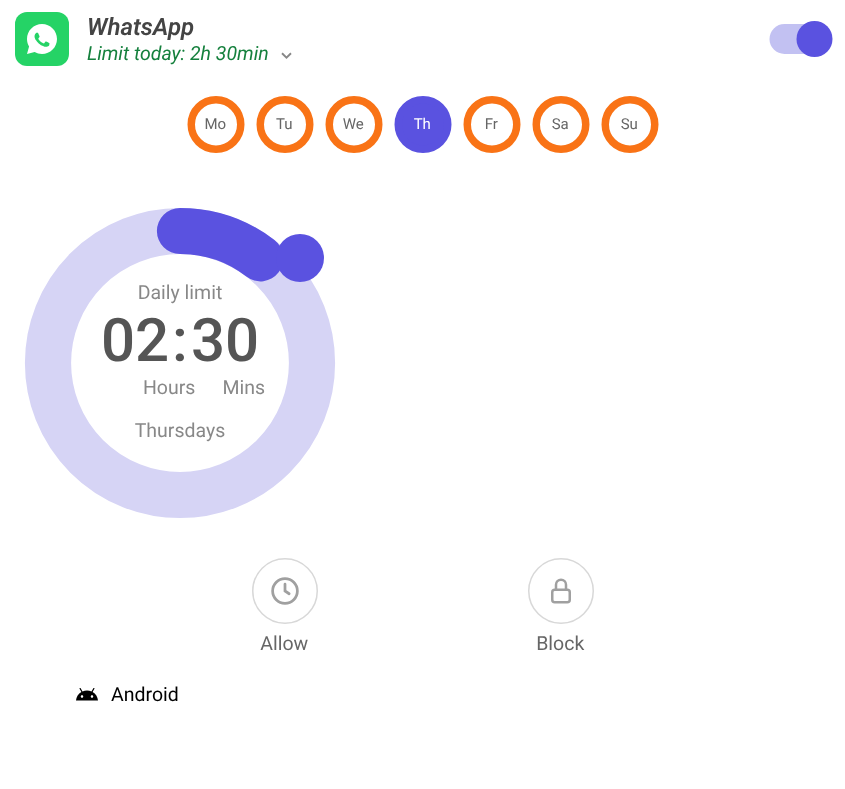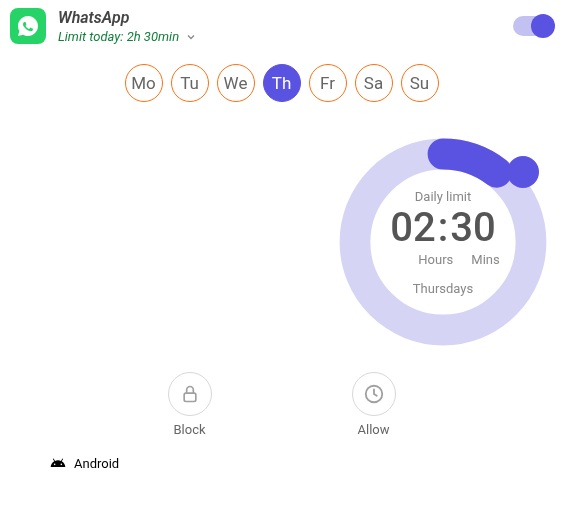--- a/index.html
+++ b/index.html
@@ -81,37 +81,37 @@
     .days {
       display: flex;
       justify-content: center;
       gap: 8px;
       margin-bottom: 30px;
     }
     .day {
       width: 38px;
       height: 38px;
       border-radius: 50%;
-      border: 1px solid #f97316;
-      display: flex;
-      align-items: center;
-      justify-content: center;
-      font-size: 17px;
+      border: 5px solid #f97316;
+      display: flex;
+      align-items: center;
+      justify-content: center;
+      font-size: 10px;
       color: #666;
       cursor: pointer;
       background: #fff;
     }
     .day.selected {
       background: #5a52e0;
       color: #fff;
       border-color: #5a52e0;
     }
     .dial-container {
       display: flex;
-      justify-content: flex-end;
+      justify-content: flex-start;
       margin-bottom: 20px;
     }
     .dial {
       position: relative;
       width: 220px;
       height: 220px;
     }
     .dial svg {
       width: 100%;
       height: 100%;
@@ -251,35 +251,35 @@
         <span>Mins</span>
       </div>
       <div class="dial-dayname">Thursdays</div>
     </div>
   </div>
 </div>
 
 <div class="actions">
   <div class="action">
     <div class="action-icon">
+      <svg width="22" height="22" viewBox="0 0 24 24" fill="none" stroke="currentColor" stroke-width="2" stroke-linecap="round">
+          <circle cx="12" cy="12" r="9"></circle>
+          <polyline points="12 7 12 12 15 14"></polyline>
+        </svg>
+    </div>
+    <div class="action-label">Allow</div>
+  </div>
+  <div class="action">
+    <div class="action-icon">
       <svg width="20" height="20" viewBox="0 0 24 24" fill="none" stroke="currentColor" stroke-width="2" stroke-linecap="round">
           <rect x="5" y="11" width="14" height="10" rx="2"></rect>
           <path d="M8 11V7a4 4 0 0 1 8 0v4"></path>
         </svg>
     </div>
     <div class="action-label">Block</div>
-  </div>
-  <div class="action">
-    <div class="action-icon">
-      <svg width="22" height="22" viewBox="0 0 24 24" fill="none" stroke="currentColor" stroke-width="2" stroke-linecap="round">
-          <circle cx="12" cy="12" r="9"></circle>
-          <polyline points="12 7 12 12 15 14"></polyline>
-        </svg>
-    </div>
-    <div class="action-label">Allow</div>
   </div>
 </div>
 
 <div class="footer">
   <svg width="16" height="16" viewBox="0 0 24 24" fill="currentColor">
       <path d="M17.6 9.48l1.84-3.18c.16-.31.04-.69-.26-.85-.29-.15-.65-.06-.83.22l-1.88 3.24c-1.37-.58-2.88-.9-4.47-.9s-3.1.32-4.47.9L5.65 5.67c-.19-.29-.54-.37-.83-.22-.3.16-.42.54-.26.85L6.4 9.48C3.3 11.25 1.28 14.44 1 18h22c-.28-3.56-2.3-6.75-5.4-8.52zM7 15.25c-.69 0-1.25-.56-1.25-1.25s.56-1.25 1.25-1.25 1.25.56 1.25 1.25-.56 1.25-1.25 1.25zm10 0c-.69 0-1.25-.56-1.25-1.25s.56-1.25 1.25-1.25 1.25.56 1.25 1.25-.56 1.25-1.25 1.25z"></path>
     </svg>
   <span>Android</span>
 </div>
 

